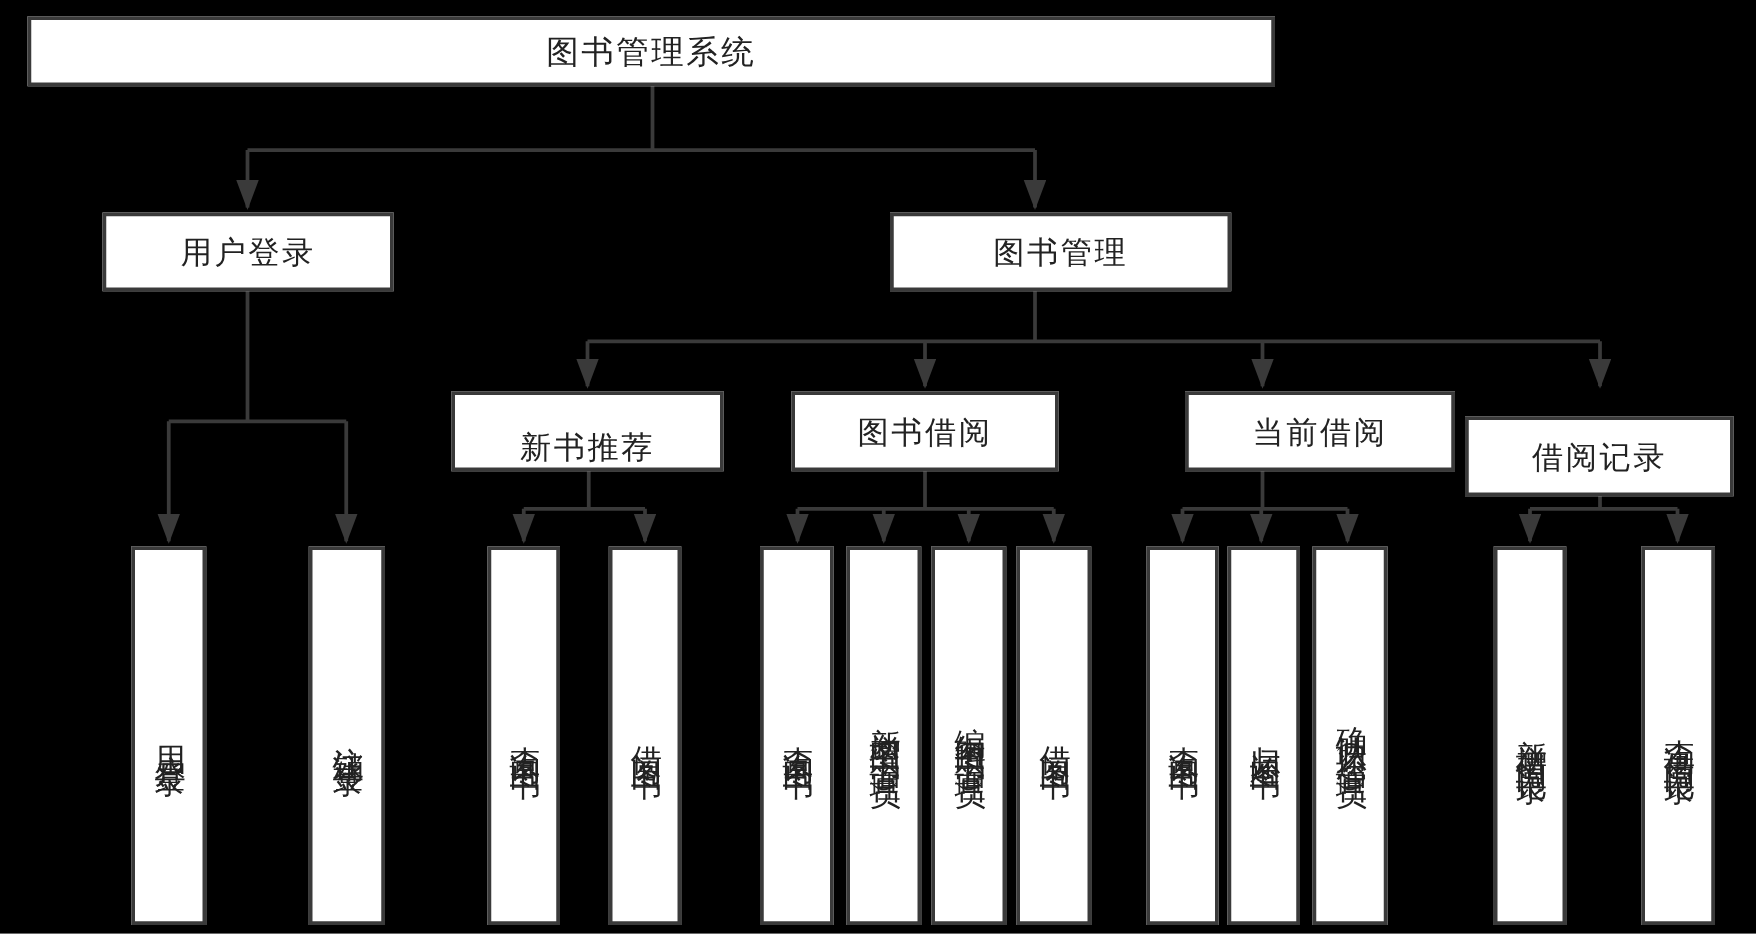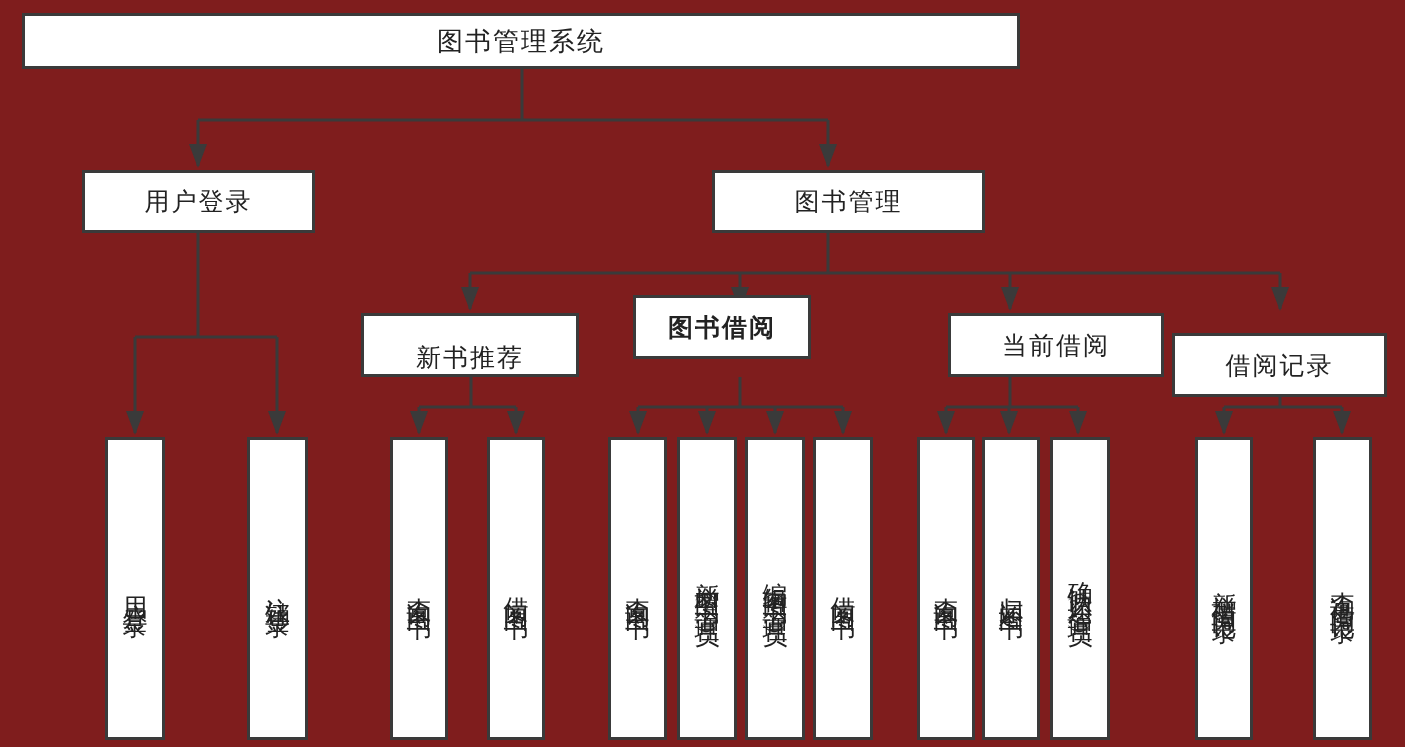--- a/index.html
+++ b/index.html
@@ -1,38 +1,38 @@
 <!DOCTYPE html>
 <html><head>
 <meta charset="utf-8">
 <style>
   html,body{margin:0;padding:0;background:#ffffff;}
   .canvas{
     position:relative;
     width:1405px;height:747px;
-    background:#7f1d1d;
+    background:#000000;
     font-family:"Liberation Sans","DejaVu Sans",sans-serif;
     overflow:hidden;
   }
   .lines{position:absolute;left:0;top:0;z-index:1;}
   .node{
     position:absolute;
     box-sizing:border-box;
     border:3px solid #3a3a3a;
     background:#ffffff;
     display:flex;align-items:center;justify-content:center;
     color:#222222;
     z-index:2;
   }
   .hbox{font-size:25px;letter-spacing:2px;}
   .root{left:22px;top:13px;width:998px;height:56px;font-size:26px;}
   .n-user-login{left:82px;top:170px;width:233px;height:63px;}
   .n-book-mgmt{left:712px;top:170px;width:273px;height:63px;}
   .n-newbook{left:361px;top:313px;width:218px;height:64px;align-items:flex-end;}
-  .n-borrowing{left:633px;top:295px;width:178px;height:64px;font-weight:bold;}
+  .n-borrowing{left:633px;top:313px;width:214px;height:64px;}
   .n-current{left:902px;top:313px;width:216px;height:64px;margin-left:46px;}
   .n-records{left:1172px;top:313px;width:215px;height:64px;margin-top:20px;}
   .vbox{
     top:437px;height:303px;
     font-size:25px;
   }
   .vbox .vtext{
     writing-mode:vertical-rl;
     text-orientation:mixed;
     letter-spacing:6px;

